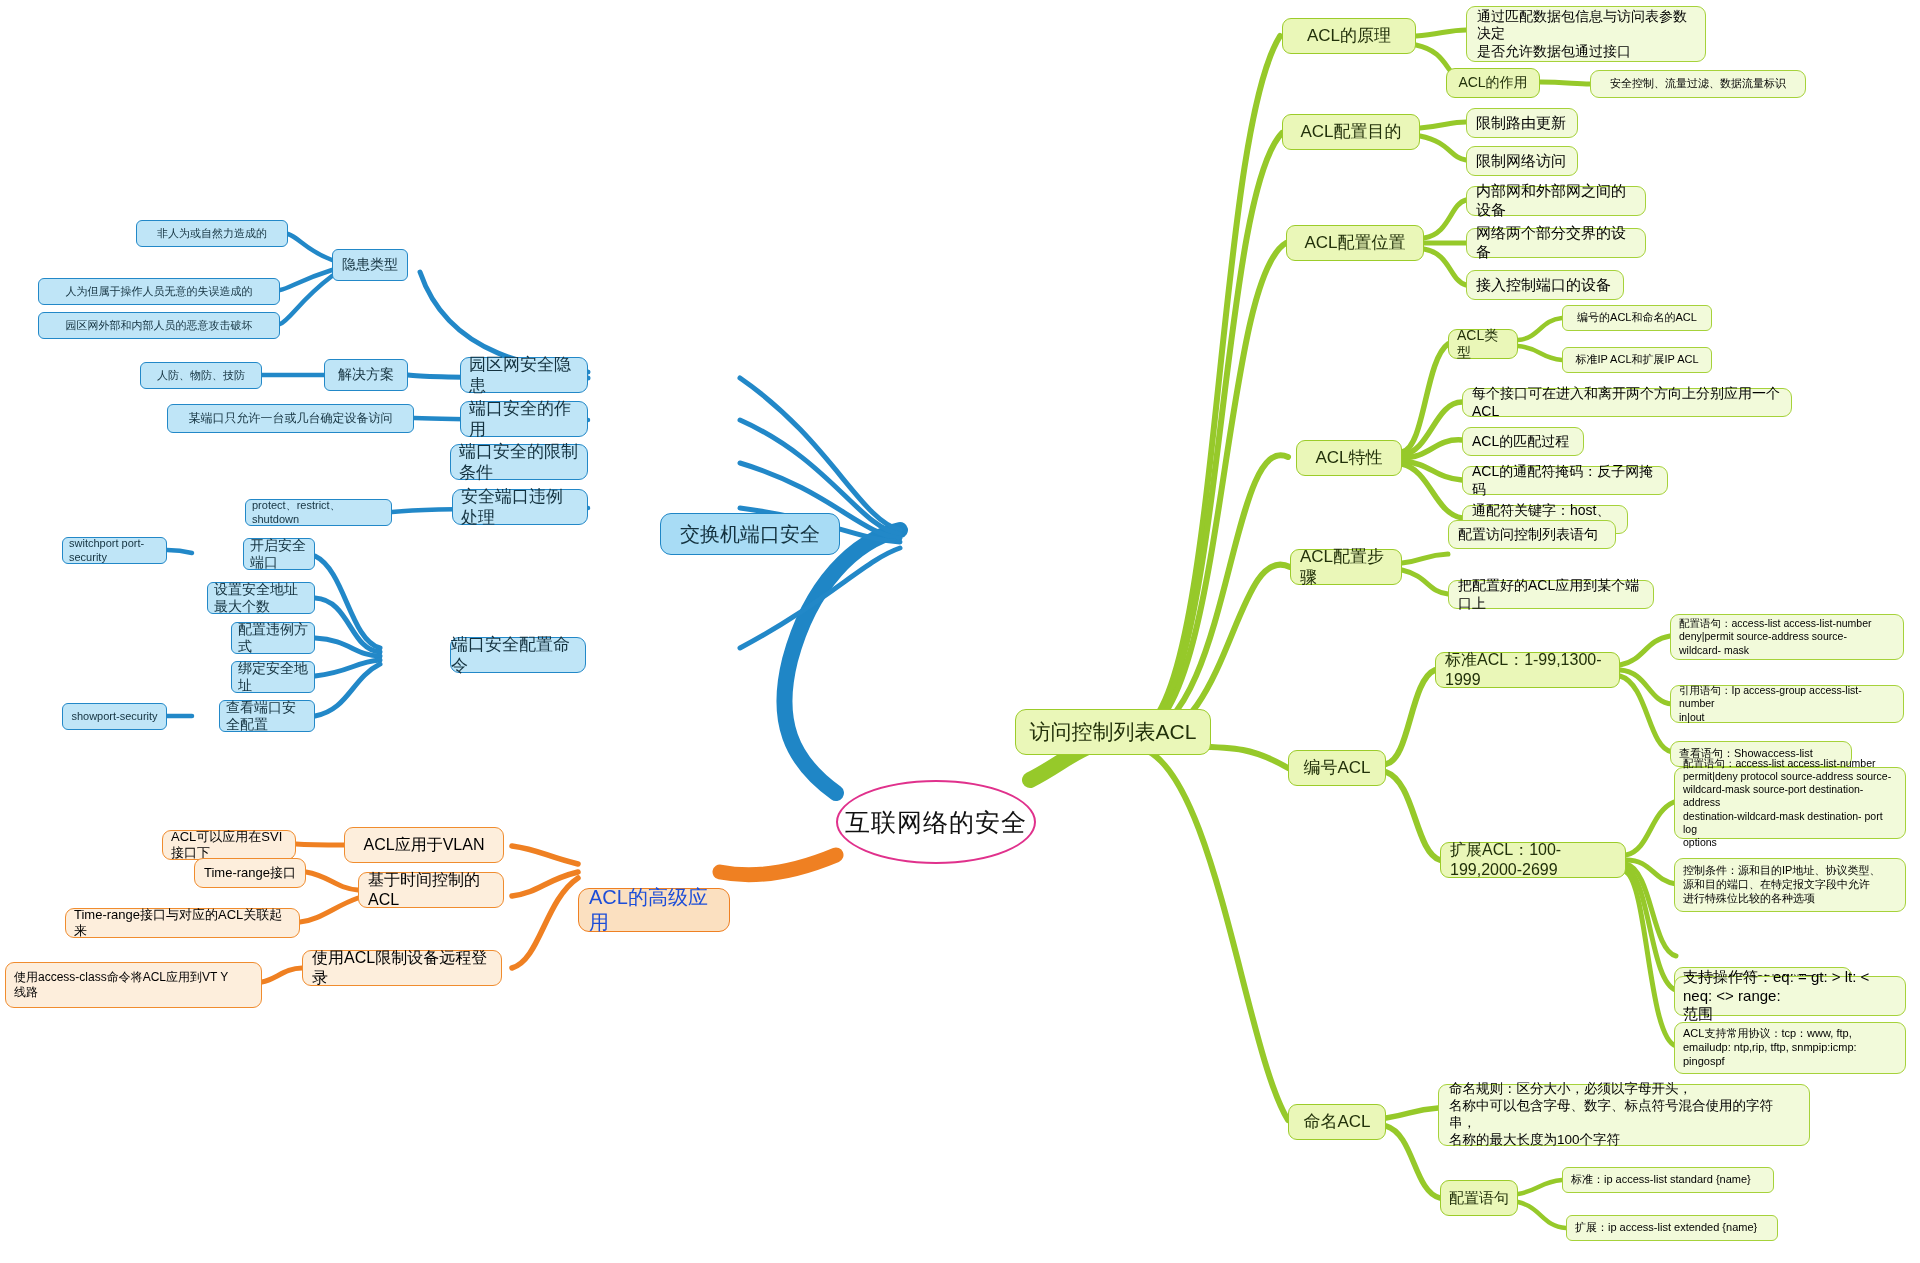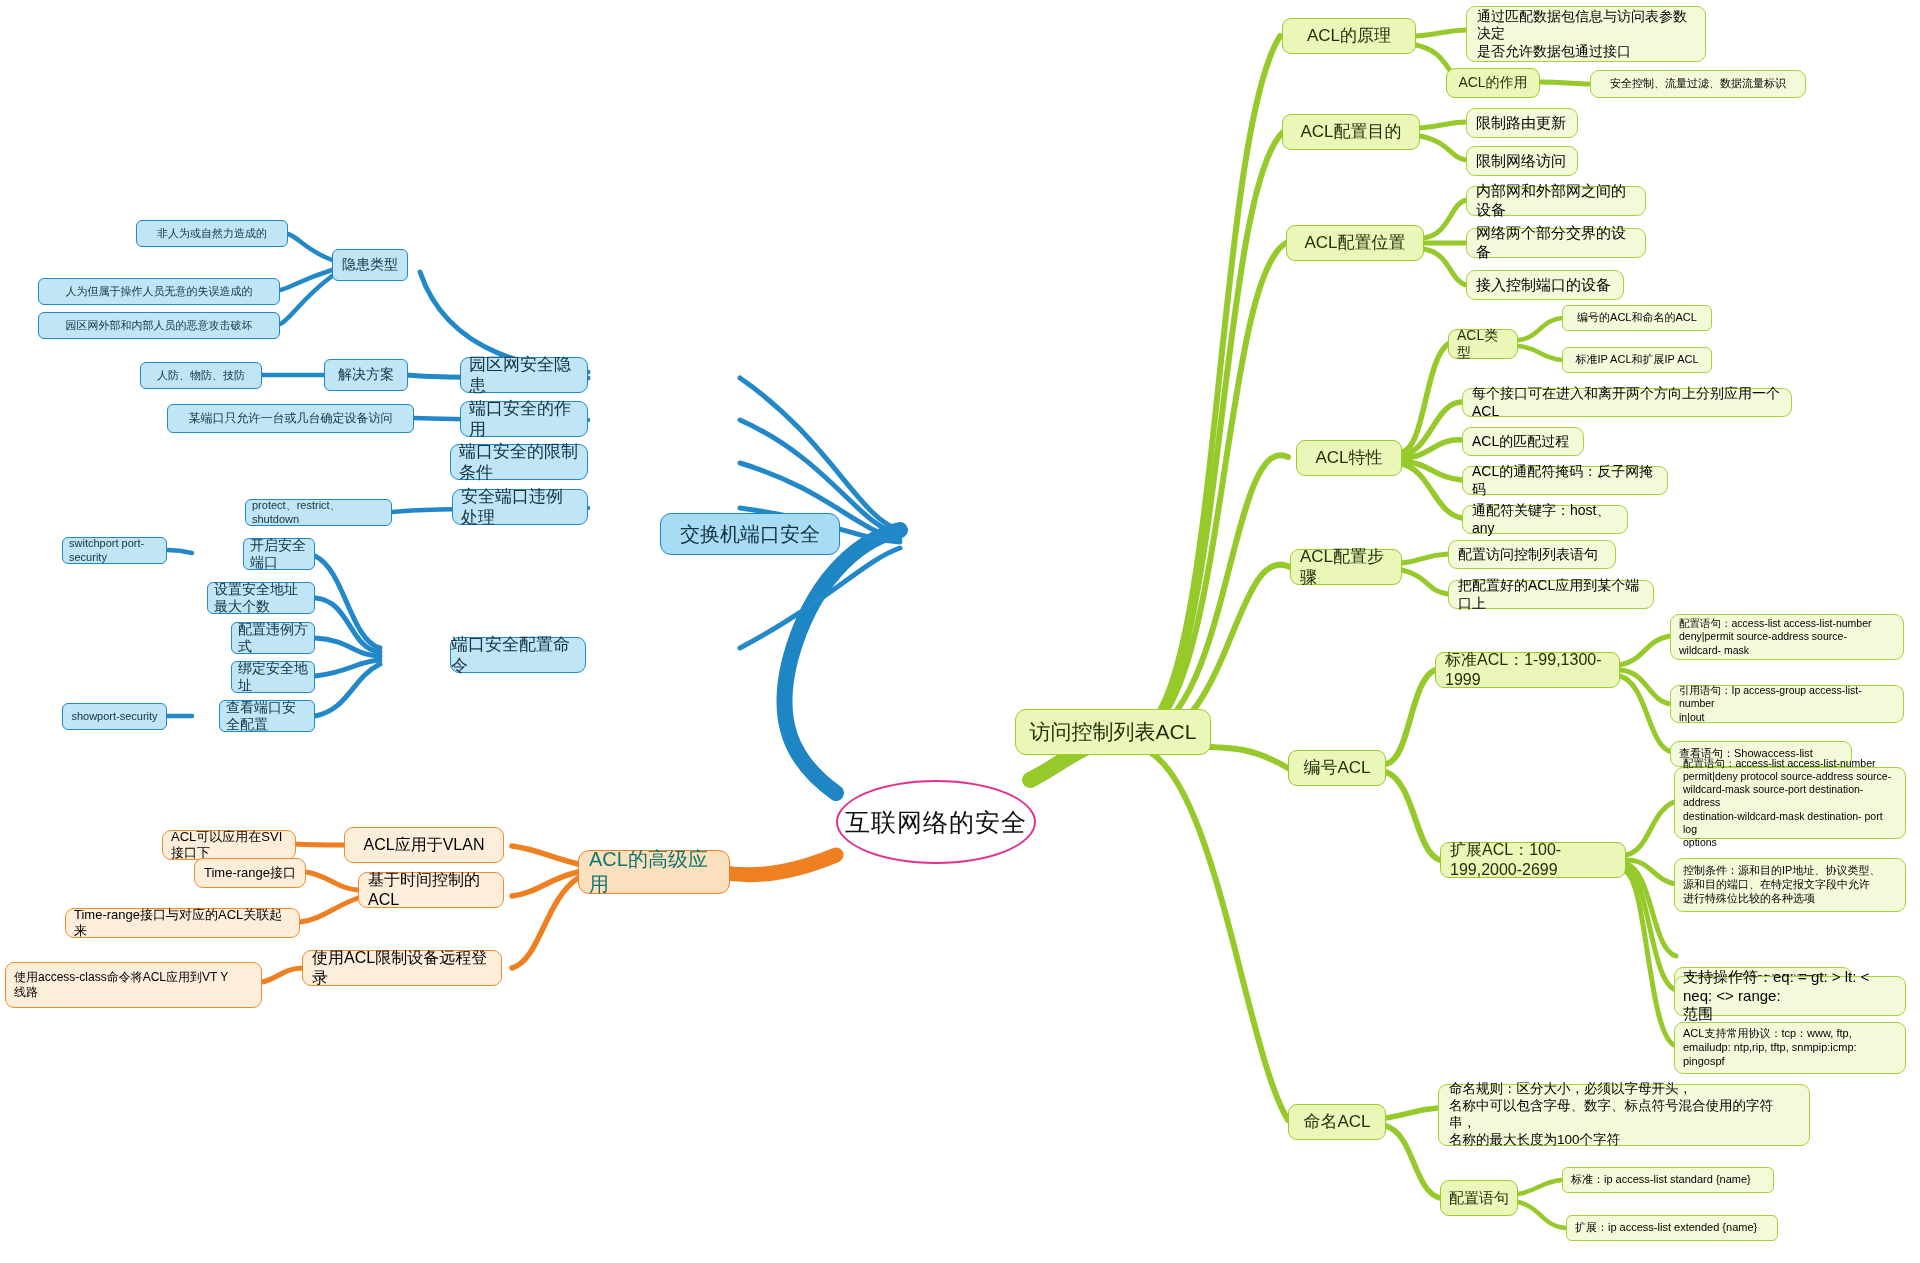--- a/index.html
+++ b/index.html
@@ -55,21 +55,22 @@
     color: #22310a;
   }
   .green-pale {
     background: #f2fada;
     border-color: #a6d23a;
   }
   
   .orange {
     background: #fbe0c0;
     border-color: #ef8022;
-    color: #0f766e;
+    color: #1d4ed8;
+    margin-top: 38px;
   }
   .orange-pale {
     background: #fdeedc;
     border-color: #f08c2e;
   }
   
   #root-node {
     position: absolute;
     display: flex;
     align-items: center;
@@ -361,21 +362,21 @@
   <div class="node green-pale rad-m" style="left:1462px; top:466px; width:206px; height:29px; font-size:14px; padding:0 9px;">
     <span>ACL的通配符掩码：反子网掩码</span>
   </div>
   <div class="node green-pale rad-m" style="left:1462px; top:505px; width:166px; height:29px; font-size:14px; padding:0 9px;">
     <span>通配符关键字：host、any</span>
   </div>
 
   <div class="node green rad-m" style="left:1290px; top:549px; width:112px; height:36px; font-size:17px; padding:0 9px; justify-content:center;">
     <span>ACL配置步骤</span>
   </div>
-  <div class="node green-pale rad-m" style="left:1448px; top:540px; width:168px; height:29px; font-size:14px; padding:0 9px;">
+  <div class="node green-pale rad-m" style="left:1448px; top:520px; width:168px; height:29px; font-size:14px; padding:0 9px;">
     <span>配置访问控制列表语句</span>
   </div>
   <div class="node green-pale rad-m" style="left:1448px; top:580px; width:206px; height:29px; font-size:14px; padding:0 9px;">
     <span>把配置好的ACL应用到某个端口上</span>
   </div>
 
   <div class="node green rad-m" style="left:1288px; top:750px; width:98px; height:36px; font-size:17px; padding:0 9px; justify-content:center;">
     <span>编号ACL</span>
   </div>
   <div class="node green rad-m" style="left:1435px; top:652px; width:185px; height:36px; font-size:16px; padding:0 9px; justify-content:center;">

